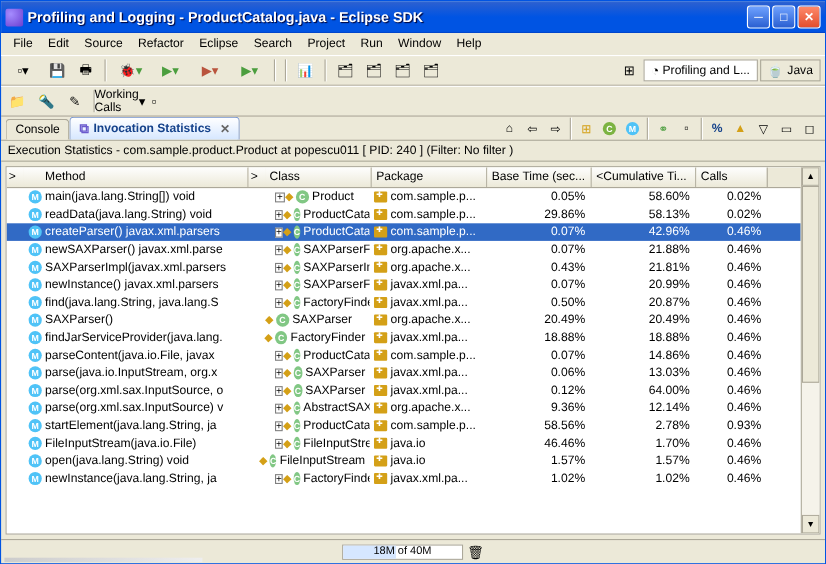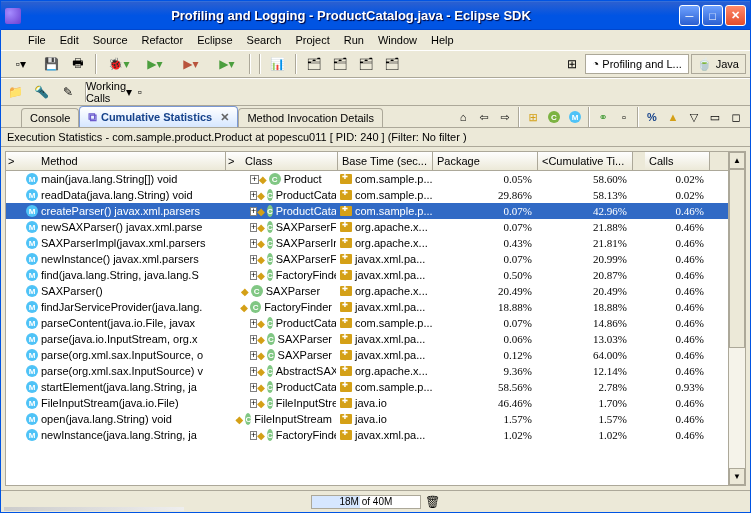--- a/index.html
+++ b/index.html
@@ -1,54 +1,54 @@
 <!DOCTYPE html>
 <html><head>
 <meta charset="utf-8">
 <style>
   * { box-sizing: border-box; margin: 0; padding: 0; font-family: Tahoma, sans-serif; font-size: 11px; }
   body { background: #ece9d8; overflow: hidden; }
   .window { width: 751px; height: 513px; border: 1px solid #0054e3; background: #ece9d8; display: flex; flex-direction: column; }
   .titlebar { height: 29px; background: linear-gradient(to bottom, #3b77dd 0%, #2a5fd1 5%, #0054e3 50%, #0054e3 95%, #003fc2 100%); display: flex; align-items: center; padding: 0 4px; color: #fff; }
   .titlebar .icon { width: 16px; height: 16px; margin-right: 4px; background: radial-gradient(circle at 30% 30%, #a58cff, #6b3fd0); border-radius: 2px; }
-  .titlebar .title { font-weight: bold; font-size: 13px; flex: 1; text-shadow: 1px 1px 1px #003; text-align: center; }
+  .titlebar .title { font-weight: bold; font-size: 13px; flex: 1; text-shadow: 1px 1px 1px #003; }
   .winbtn { width: 21px; height: 21px; margin-left: 2px; border-radius: 3px; border: 1px solid #fff; display: flex; align-items: center; justify-content: center; color: #fff; font-weight: bold; font-size: 11px; }
   .winbtn.min, .winbtn.max { background: linear-gradient(to bottom, #6fa2ff, #2a5fd1); }
   .winbtn.close { background: linear-gradient(to bottom, #ff8a6a, #e24d2c); }
-  .menubar { height: 20px; background: #ece9d8; display: flex; align-items: center; padding: 0 20px; }
+  .menubar { height: 20px; background: #ece9d8; display: flex; align-items: center; padding: 0 4px; }
   .menubar span { padding: 2px 7px; cursor: default; }
   .toolbar { min-height: 26px; border-top: 1px solid #fff; border-bottom: 1px solid #aca899; display: flex; align-items: center; padding: 2px 4px; gap: 4px; flex-wrap: wrap; }
   .tbtn { width: 22px; height: 22px; display: flex; align-items: center; justify-content: center; border: 1px solid transparent; }
   .tbtn.drop { width: 32px; }
   .tsep { width: 2px; height: 20px; border-left: 1px solid #aca899; border-right: 1px solid #fff; margin: 0 2px; }
   .persp { margin-left: auto; display: flex; align-items: center; gap: 2px; }
   .persp-tab { border: 1px solid #aca899; padding: 2px 6px; display: flex; align-items: center; gap: 3px; background: #ece9d8; }
   .persp-tab.active { background: #fff; }
-  .tabarea { height: 22px; display: flex; align-items: flex-end; padding-left: 20px; border-bottom: 1px solid #aca899; position: relative; }
+  .tabarea { height: 22px; display: flex; align-items: flex-end; padding-left: 4px; border-bottom: 1px solid #aca899; position: relative; }
   .tab { padding: 3px 8px; border: 1px solid #aca899; border-bottom: none; margin-right: 0; background: #ece9d8; display: flex; align-items: center; gap: 4px; cursor: default; border-radius: 4px 4px 0 0; }
   .tab.active { background: linear-gradient(to bottom, #fff 0%, #d6e7ff 100%); border-color: #7a98d4; font-weight: bold; color: #15428b; position: relative; z-index: 2; }
   .tab .x { color: #666; margin-left: 4px; }
   .tabright { margin-left: auto; display: flex; align-items: center; gap: 1px; padding-right: 4px; }
   .tabright .tbtn { width: 20px; height: 18px; font-size: 10px; }
   .infobar { padding: 3px 6px; background: #ece9d8; border-bottom: 1px solid #aca899; color: #000; }
   .gridwrap { flex: 1; display: flex; background: #fff; margin: 4px; border: 1px solid #aca899; overflow: hidden; position: relative; }
   .grid { flex: 1; overflow: hidden; }
   .ghead { display: flex; background: #ece9d8; border-bottom: 1px solid #aca899; position: sticky; top: 0; }
   .gh { padding: 3px 4px; border-right: 1px solid #aca899; background: linear-gradient(to bottom,#fefefe,#ece9d8); font-weight: normal; overflow: hidden; white-space: nowrap; text-overflow: ellipsis; }
   .gh.treecol { border-right: none; padding-left: 2px; width: 15px; }
   .grow { display: flex; height: 16px; align-items: center; }
   .grow.sel { background: #316ac5; color: #fff; }
   .gc { padding: 0 4px; overflow: hidden; white-space: nowrap; text-overflow: ellipsis; display: flex; align-items: center; height: 100%; }
-  .gc.num { justify-content: flex-end; font-family: Liberation Serif, serif; }
+  .gc.num { justify-content: flex-end; }
   .c0 { width: 220px; padding-left: 20px !important; }
   .c1 { width: 110px; }
   .c2 { width: 105px; }
   .c3 { width: 95px; }
   .c4 { width: 95px; }
-  .c5 { width: 65px; margin-left: 12px; }
+  .c5 { width: 65px; }
   .treeicon { width: 9px; height: 9px; border: 1px solid #808080; display: inline-flex; align-items: center; justify-content: center; font-size: 9px; line-height: 1; background: #fff; color: #000; margin-left: 20px; }
   .micon { display: inline-flex; width: 12px; height: 12px; background: #7cb342; border-radius: 50%; align-items: center; justify-content: center; color: #fff; font-size: 8px; font-weight: bold; margin-right: 3px; }
   .micon.m { background: #4fc3f7; }
   .cicon { display: inline-flex; width: 12px; height: 12px; background: #81c784; border-radius: 50%; align-items: center; justify-content: center; color: #fff; font-size: 8px; font-weight: bold; margin-right: 3px; }
   .dicon { color: #d4a017; font-size: 10px; margin-right: 2px; }
   .picon { display: inline-block; width: 12px; height: 10px; background: #d4a017; margin-right: 3px; border-radius: 1px; position: relative; }
   .picon::after { content: '✚'; position: absolute; font-size: 7px; color: #fff; left: 2px; top: -1px; }
   .scroll { width: 17px; background: #ece9d8; border-left: 1px solid #aca899; display: flex; flex-direction: column; }
   .scroll .arr { height: 17px; background: #ece9d8; border: 1px solid #aca899; display: flex; align-items: center; justify-content: center; font-size: 8px; }
   .scroll .track { flex: 1; background: #f5f3ea; position: relative; }
@@ -162,26 +162,23 @@
         <span class="iglyph">▫</span>
       </div>
   </div>
 
   <div class="tabarea">
     <div class="tab">
         <span>Console</span>
       </div>
     <div class="tab active">
       <span class="iglyph" style="color:#6a5acd">⧉</span>
-      <span>Cumulative Statistics</span>
+      <span>Invocation Statistics</span>
       <span class="x">✕</span>
     </div>
-    <div class="tab">
-        <span>Method Invocation Details</span>
-      </div>
     <div class="tabright">
       <div class="tbtn">
           <span>⌂</span>
         </div>
       <div class="tbtn">
           <span>⇦</span>
         </div>
       <div class="tbtn">
           <span>⇨</span>
         </div>
@@ -223,22 +220,22 @@
 
   <div class="infobar">Execution Statistics - com.sample.product.Product at popescu011 [ PID: 240 ]   (Filter: No filter )</div>
 
   <div class="gridwrap">
     <div class="grid">
       <div class="ghead">
         <div class="gh treecol">&gt;</div>
         <div class="gh c0" style="width:205px">Method</div>
         <div class="gh treecol">&gt;</div>
         <div class="gh c1" style="width:97px">Class</div>
+        <div class="gh c2">Package</div>
         <div class="gh c3">Base Time (sec...</div>
-        <div class="gh c2">Package</div>
         <div class="gh c4">&lt;Cumulative Ti...</div>
         <div class="gh c5">Calls</div>
       </div>
       <div id="rows">
           <div class="grow">
             <div class="gc c0" style="padding-left:34px"><span class="micon m">M</span>main(java.lang.String[]) void</div>
             <div class="gc c1"><span class="treeicon">+</span><span class="dicon">◆</span><span class="cicon">C</span>Product</div>
             <div class="gc c2"><span class="picon"></span>com.sample.p...</div>
             <div class="gc c3 num">0.05%</div>
             <div class="gc c4 num">58.60%</div>

